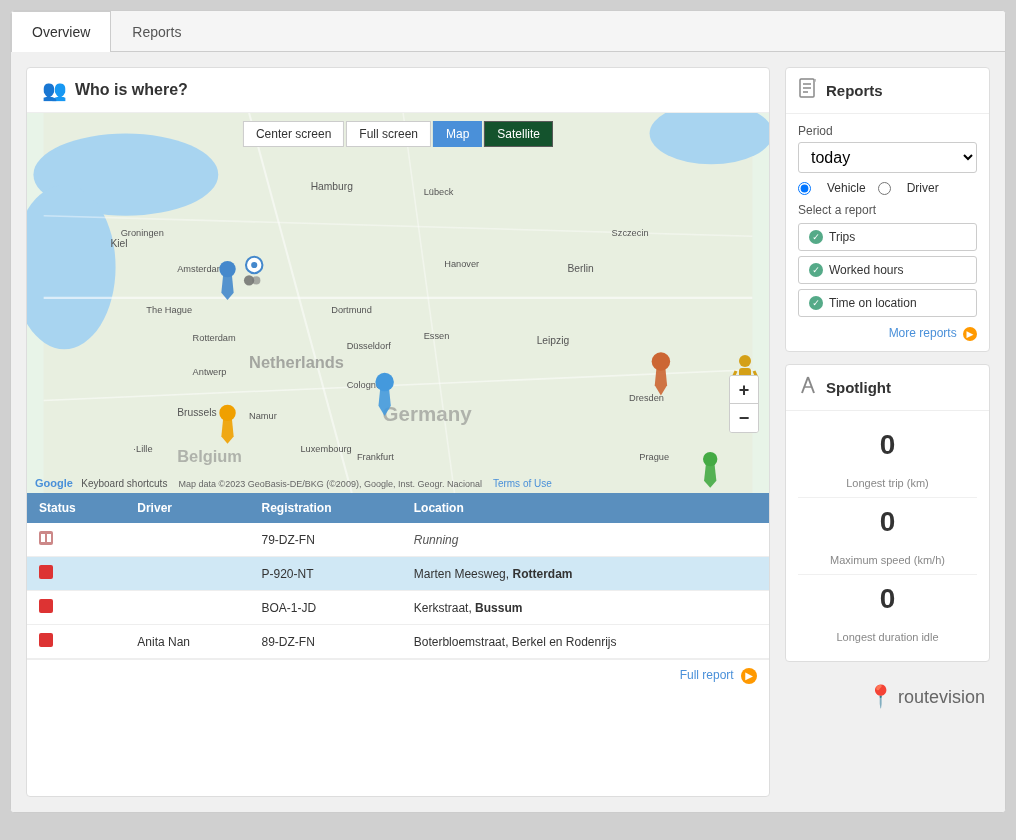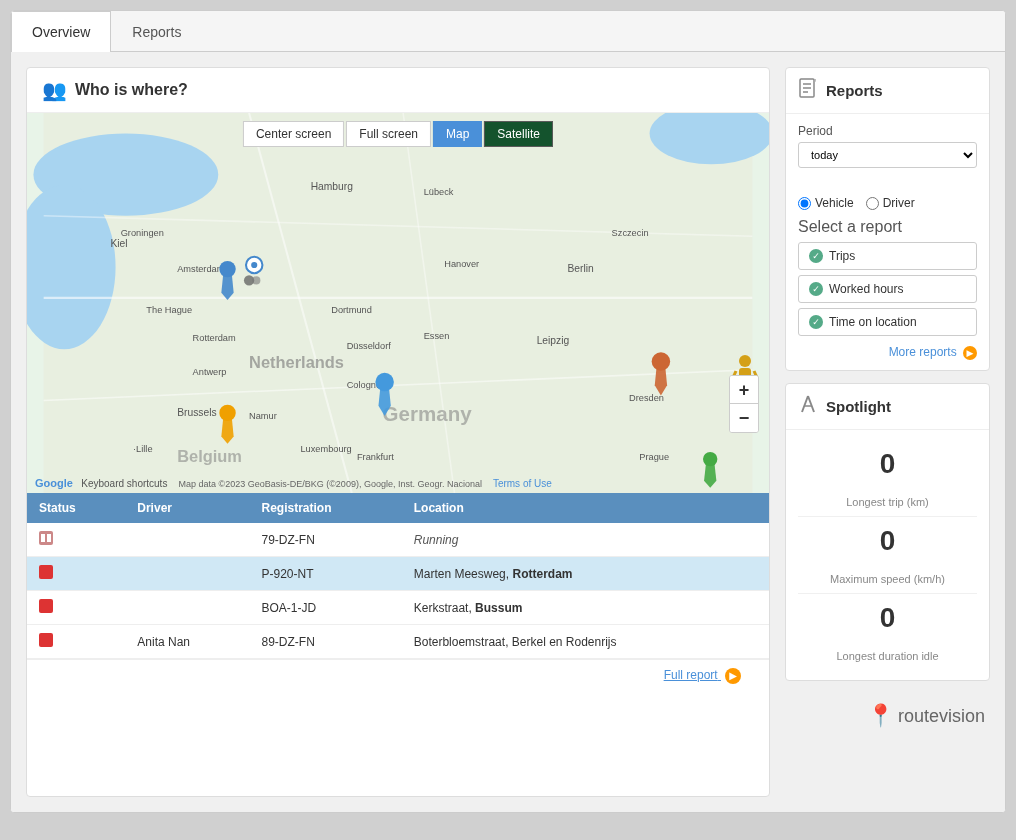--- a/index.html
+++ b/index.html
@@ -198,26 +198,25 @@
 
     .status-icon {
       display: inline-block;
       width: 14px;
       height: 14px;
       border-radius: 2px;
     }
     .status-pause { background: #e88; }
 
     .table-footer {
-      padding: 8px 28px;
+      padding: 8px 12px;
       text-align: right;
       font-size: 12px;
       color: #4a90d9;
       border-top: 1px solid #eee;
-      text-decoration: underline;
     }
     .full-report-link {
       color: #4a90d9;
       cursor: pointer;
       text-decoration: none;
     }
     .full-report-arrow {
       display: inline-block;
       background: #f90;
       color: #fff;
@@ -272,43 +271,42 @@
       padding: 10px 12px;
     }
     .field-label {
       font-size: 12px;
       color: #555;
       margin-bottom: 4px;
     }
     .select-field {
       width: 100%;
       padding: 5px 8px;
-      font-size: 11px;
+      font-size: 16px;
       border: 1px solid #ccc;
       border-radius: 3px;
       background: #fff;
       margin-bottom: 8px;
       cursor: pointer;
     }
     .radio-group {
       display: flex;
       gap: 12px;
       margin-bottom: 8px;
       font-size: 12px;
       align-items: center;
     }
     .radio-group label {
       display: flex;
       align-items: center;
-      gap: 4px;
-      cursor: pointer;
-      margin-top: 20px;
+      gap: 16px;
+      cursor: pointer;
     }
     .report-section-label {
-      font-size: 16px;
+      font-size: 12px;
       color: #555;
       margin-bottom: 6px;
     }
     .report-btn {
       width: 100%;
       padding: 6px 10px;
       margin-bottom: 5px;
       font-size: 12px;
       border: 1px solid #ccc;
       border-radius: 3px;

